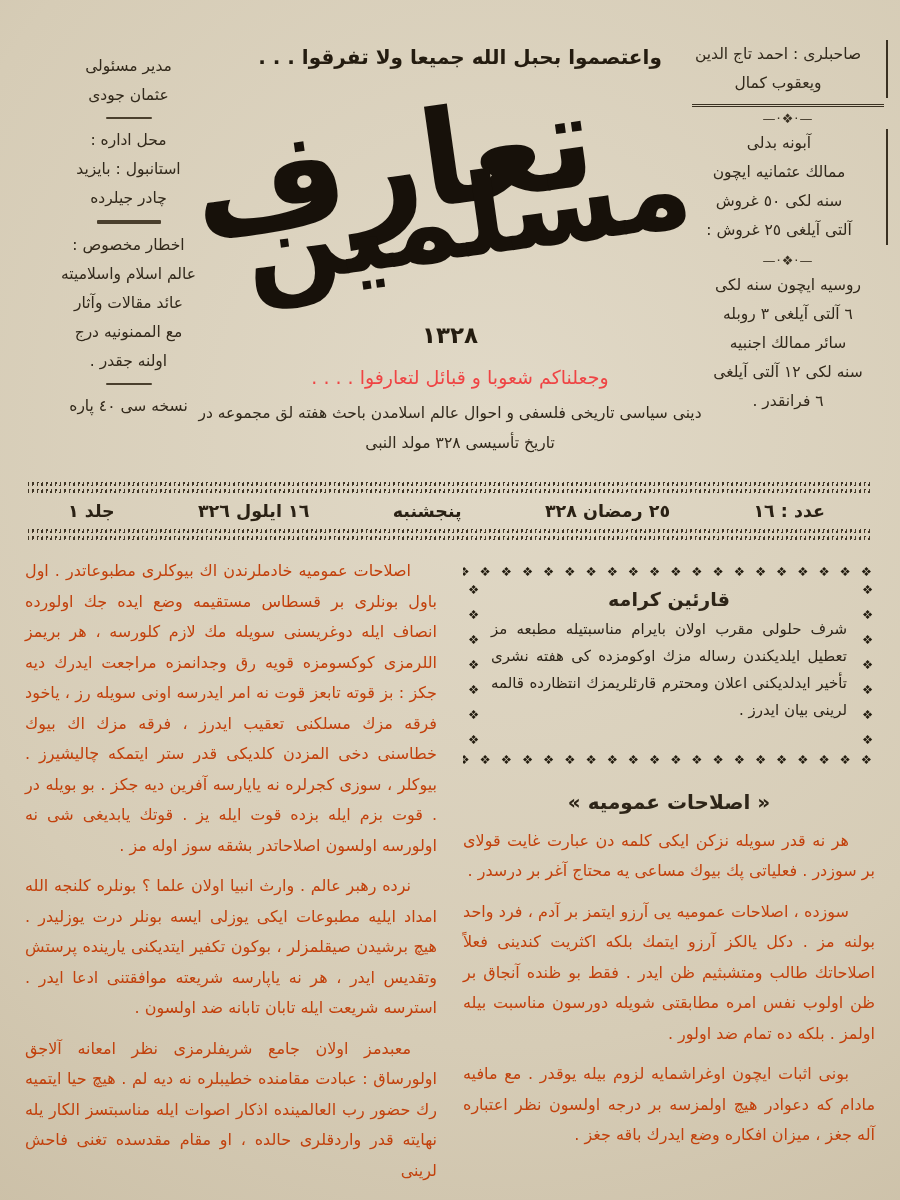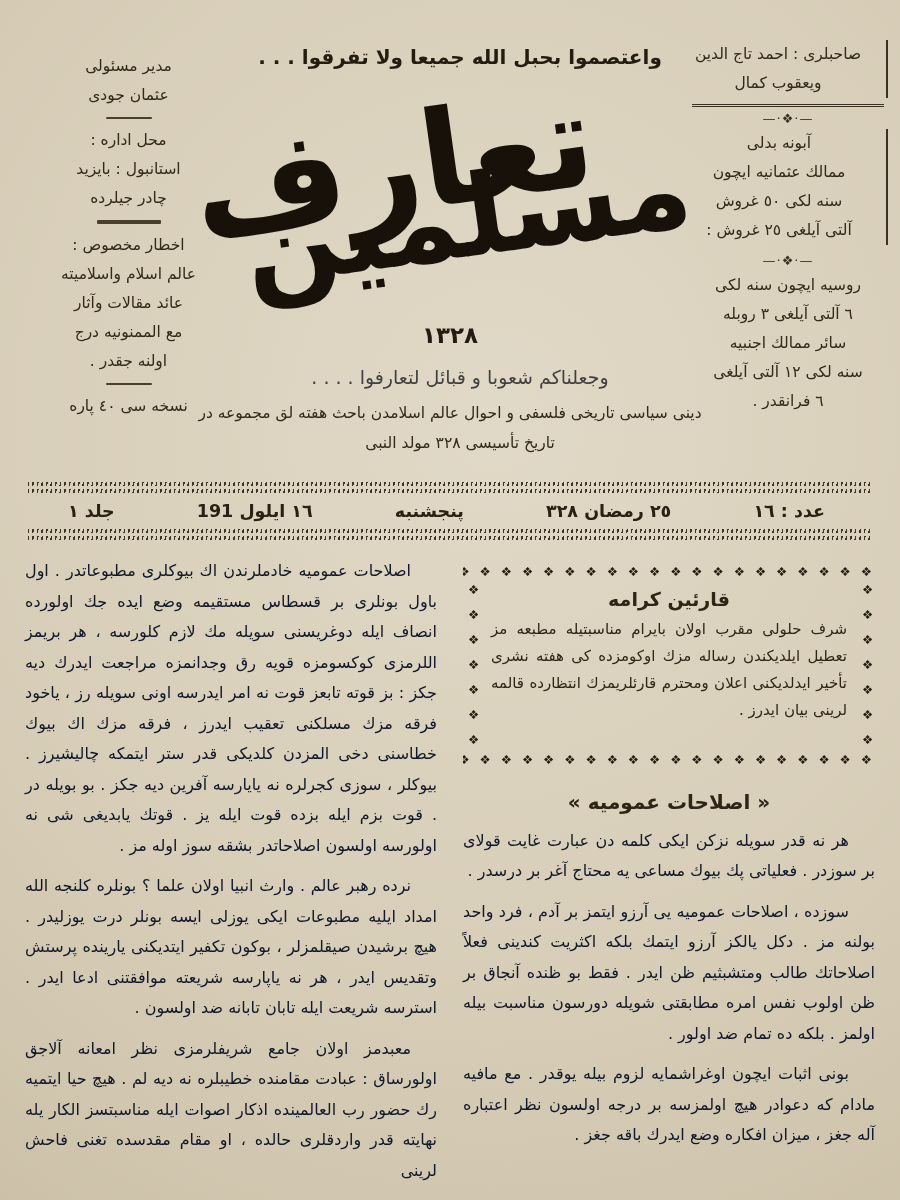--- a/index.html
+++ b/index.html
@@ -25,35 +25,35 @@
   #right-info .dbl{border-top:3px double #3a3122;margin:6px 4px 2px;}
   .orn-divider{font-size:13px;letter-spacing:1px;color:#3a3122;line-height:20px;}
   #right-info .subbox{border-right:2px solid #3a3122;padding-right:16px;}
 
   
   #top-verse{left:240px;top:45px;width:440px;font-size:20px;font-weight:bold;color:#241c10;}
   #masthead-cal{left:200px;top:98px;width:480px;height:258px;transform:rotate(-8deg);color:#17110a;}
   #cal-line1{font-size:132px;line-height:.95;font-weight:bold;transform:translateX(-38px);}
   #cal-line2{font-size:112px;line-height:.9;font-weight:bold;margin-top:-52px;transform:translateX(28px);}
   #masthead-year{left:300px;top:322px;width:300px;font-size:23px;font-weight:bold;letter-spacing:26px;color:#241c10;}
-  #verse2{left:235px;top:366px;width:450px;font-size:19px;color:#404040;}
+  #verse2{left:235px;top:366px;width:450px;font-size:19px;color:#ef4444;}
   #subtitle{left:150px;top:404px;width:600px;font-size:15.5px;color:#32291b;}
   #founded{left:235px;top:434px;width:450px;font-size:15.5px;color:#32291b;}
 
   
   .hatch{height:4px;background:repeating-linear-gradient(100deg,#3e3424 0 1.5px,transparent 1.5px 4.5px);}
   .rulepair{display:flex;flex-direction:column;gap:3px;}
   #datebar{left:28px;top:482px;width:845px;}
   #date-row{display:flex;justify-content:space-between;align-items:center;
     padding:8px 48px 8px 40px;font-size:17.5px;font-weight:bold;color:#2a2114;}
 
   
   #body-cols{left:25px;top:556px;width:850px;bottom:18px;display:flex;gap:26px;}
   .col{flex:1;min-width:0;}
-  .col p{font-size:16px;line-height:30.5px;text-align:justify;margin:0 0 10px;text-indent:26px;color:#0f172a;}
+  .col p{font-size:16px;line-height:30.5px;text-align:justify;margin:0 0 10px;text-indent:26px;color:#c2410c;}
 
   
   #notice-box{margin:6px 0 18px;}
   .orn-row{font-size:12.5px;letter-spacing:3px;white-space:nowrap;overflow:hidden;text-align:center;
     color:#241d10;line-height:20px;}
   .box-mid{display:flex;align-items:stretch;}
   .orn-col{writing-mode:vertical-rl;font-size:12.5px;letter-spacing:3px;overflow:hidden;
     color:#241d10;width:18px;text-align:center;}
   .box-inner{flex:1;padding:6px 10px 8px;}
   #notice-title{font-size:19px;font-weight:bold;margin-bottom:6px;}
@@ -123,21 +123,21 @@
 
 <div class="abs" id="datebar">
   <div class="rulepair">
     <div class="hatch"></div>
     <div class="hatch"></div>
   </div>
   <div id="date-row">
     <span>عدد : ١٦</span>
     <span>٢٥ رمضان ٣٢٨</span>
     <span>پنجشنبه</span>
-    <span>١٦ ايلول 191</span>
+    <span>١٦ ايلول ٣٢٦</span>
     <span>جلد ١</span>
   </div>
   <div class="rulepair">
     <div class="hatch"></div>
     <div class="hatch"></div>
   </div>
 </div>
 
 <div class="abs" id="body-cols">
 

